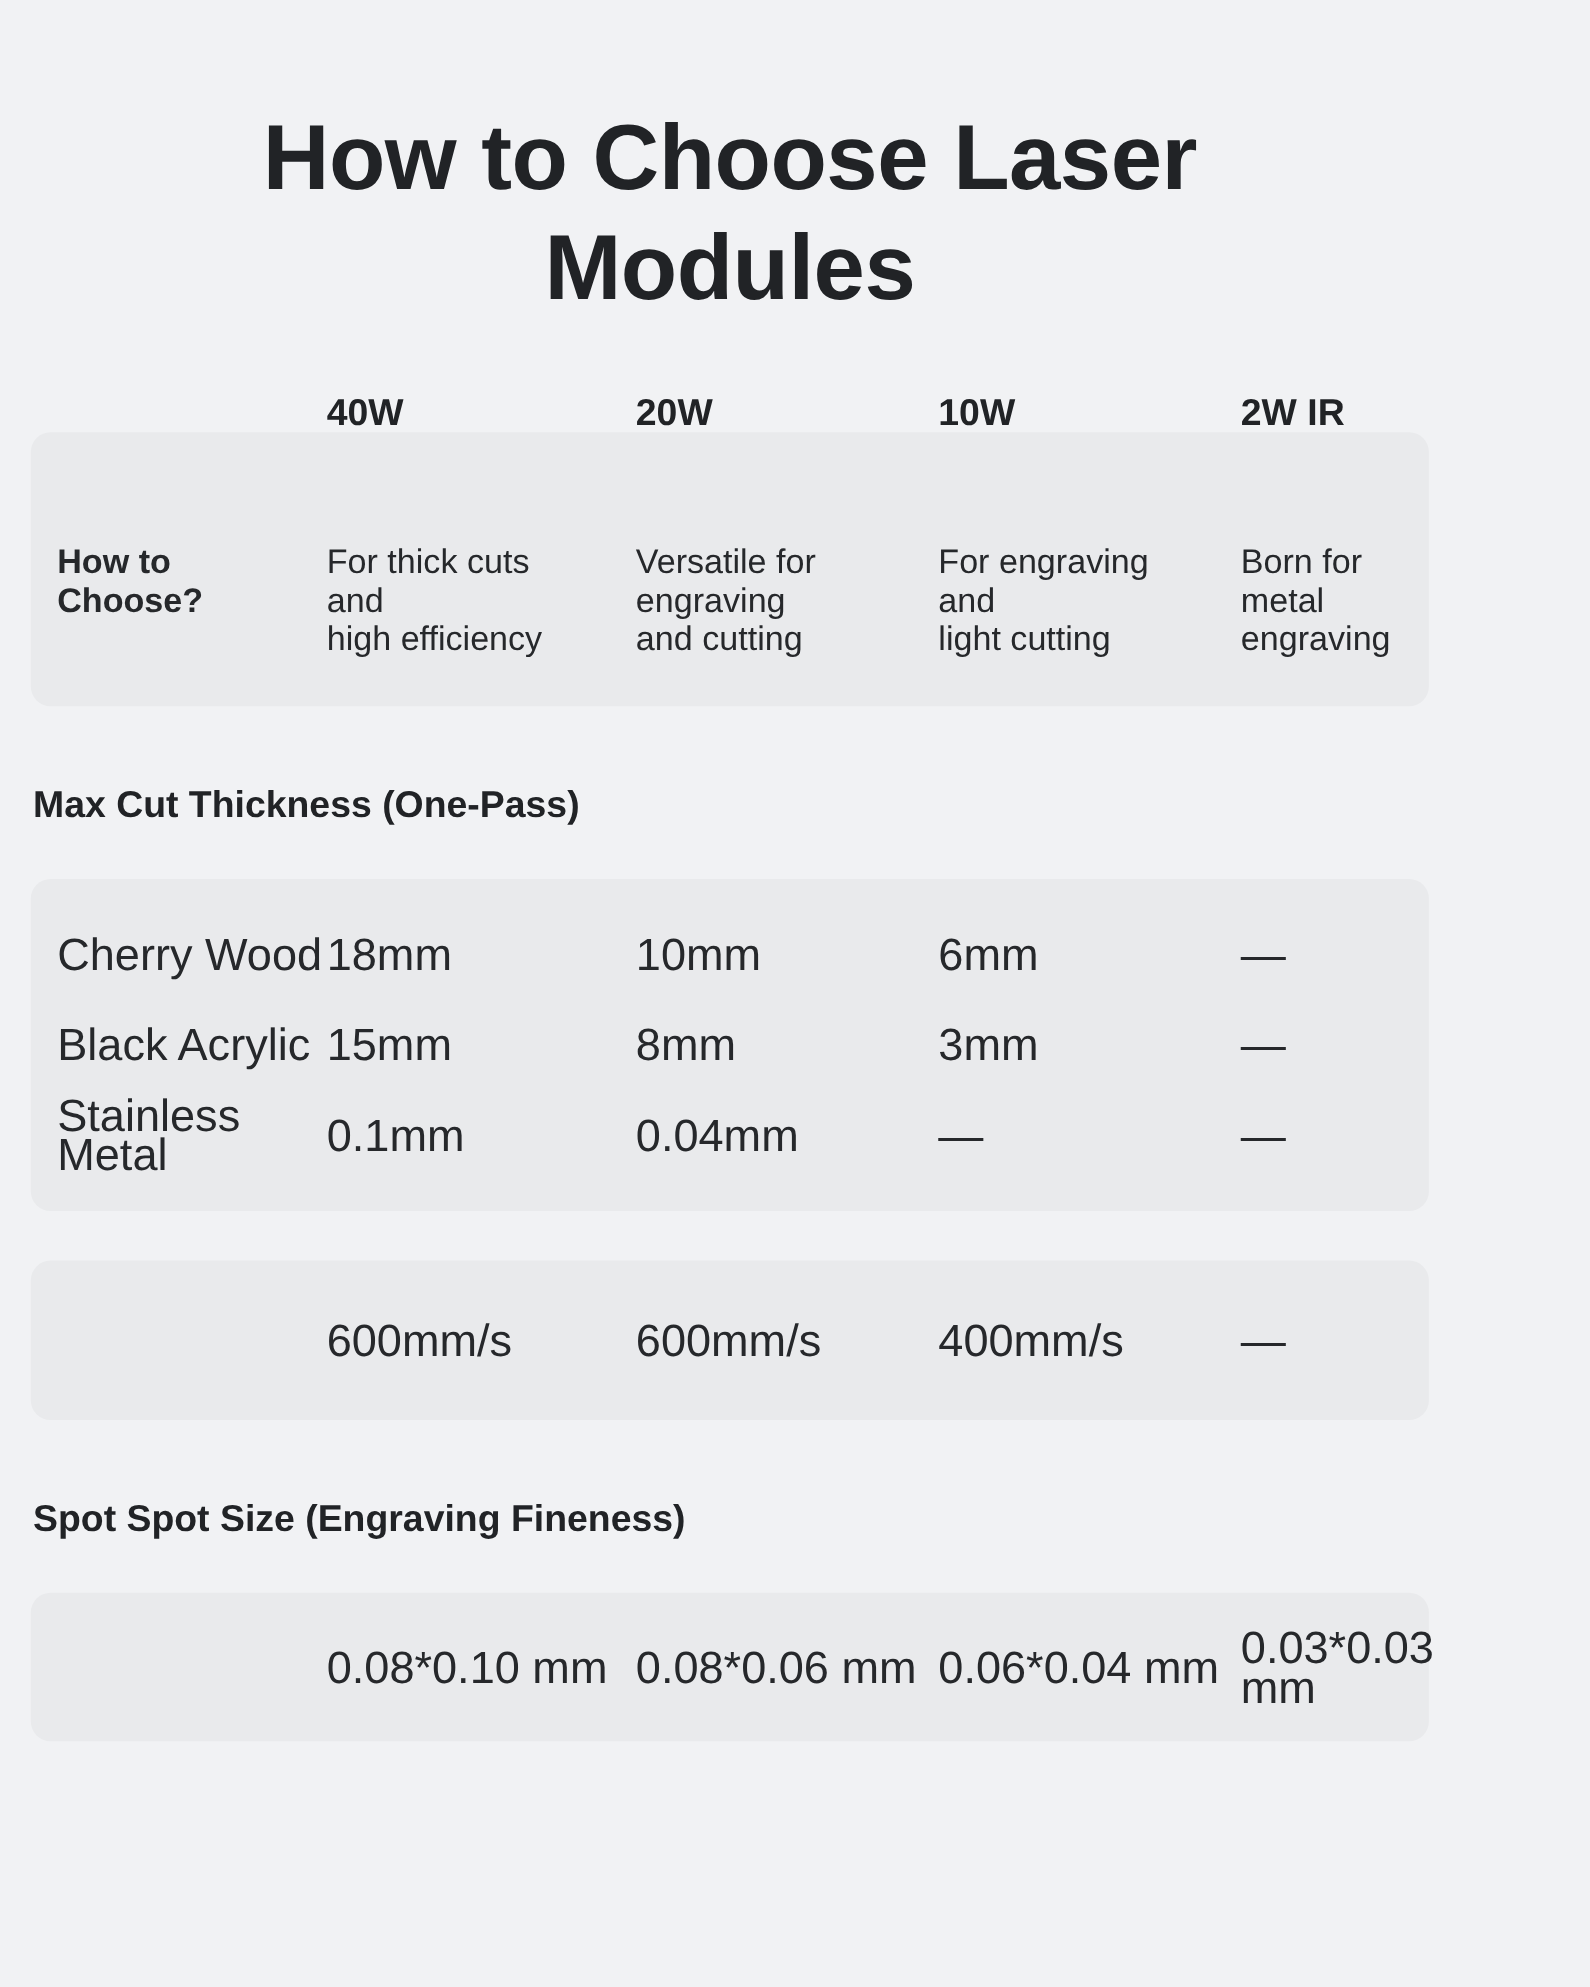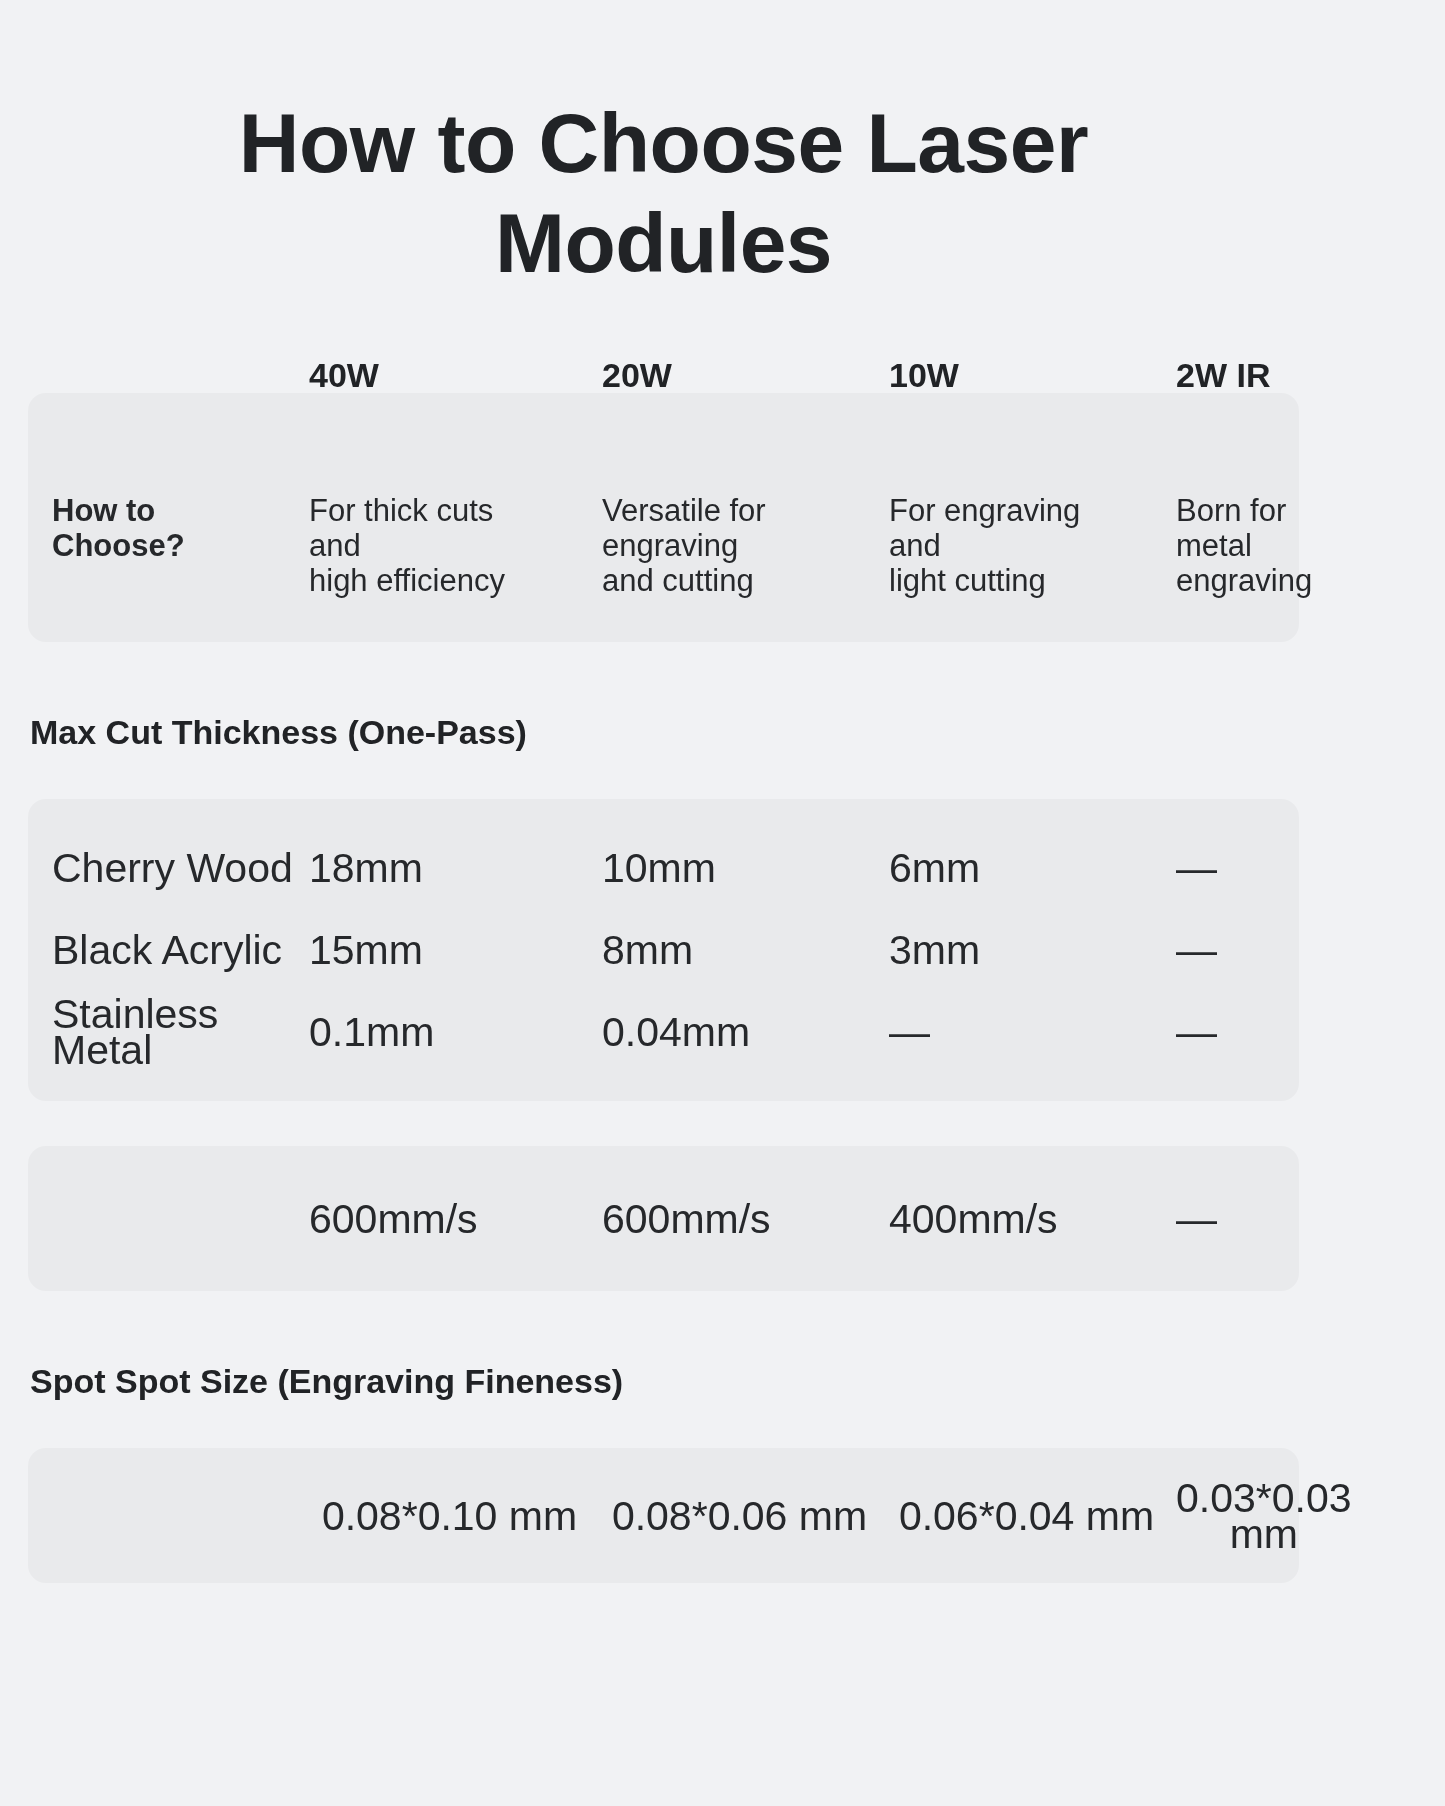--- a/index.html
+++ b/index.html
@@ -25,21 +25,20 @@
     line-height: 100px;
     font-weight: 700;
     letter-spacing: -0.5px;
     color: #212326;
   }
   .row {
     display: grid;
     grid-template-columns: 245px 281px 275px 275px auto;
     padding-left: 24px;
     align-items: center;
-    gap: 12px;
   }
   .header-row {
     margin-top: 64px;
     height: 36px;
   }
   .header-row .col-header {
     font-size: 34px;
     font-weight: 700;
     line-height: 36px;
     color: #212326;
@@ -77,21 +76,21 @@
   }
   .card-single {
     margin-top: 45px;
     padding: 28px 0;
   }
   .card-single .row { height: 89px; }
   .card-tight {
     margin-top: 45px;
     padding: 23px 0;
   }
-  .card-tight .row { height: 89px; text-align: center; }
+  .card-tight .row { height: 89px; }
   .desc-line { display: block; }
 </style>
 </head>
 <body>
 
 <div class="wrap">
 
   <h1 class="title"><span>How to Choose Laser</span><br><span>Modules</span></h1>
 
   <div class="row header-row">

